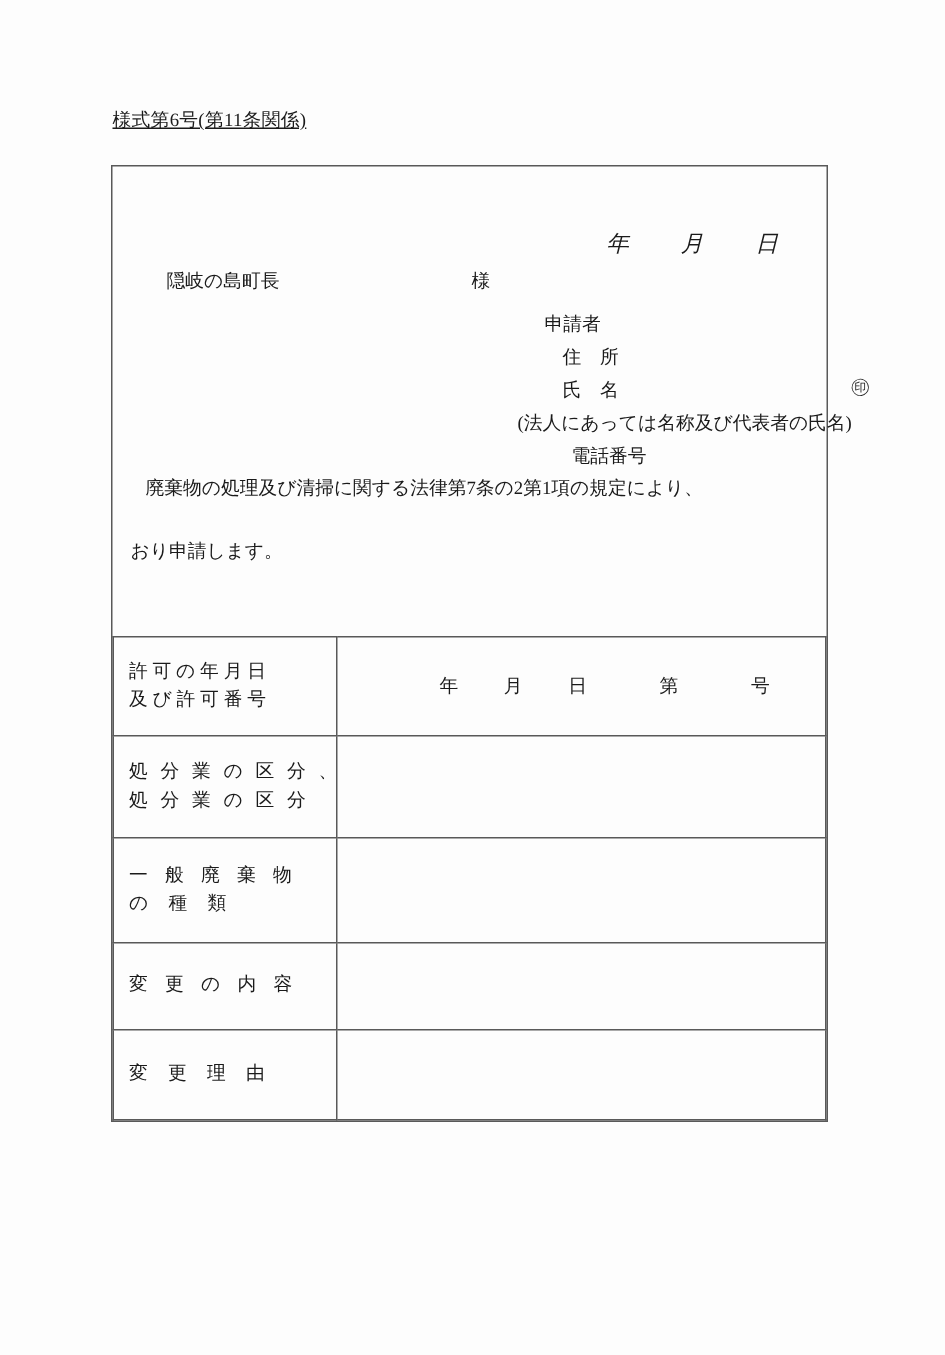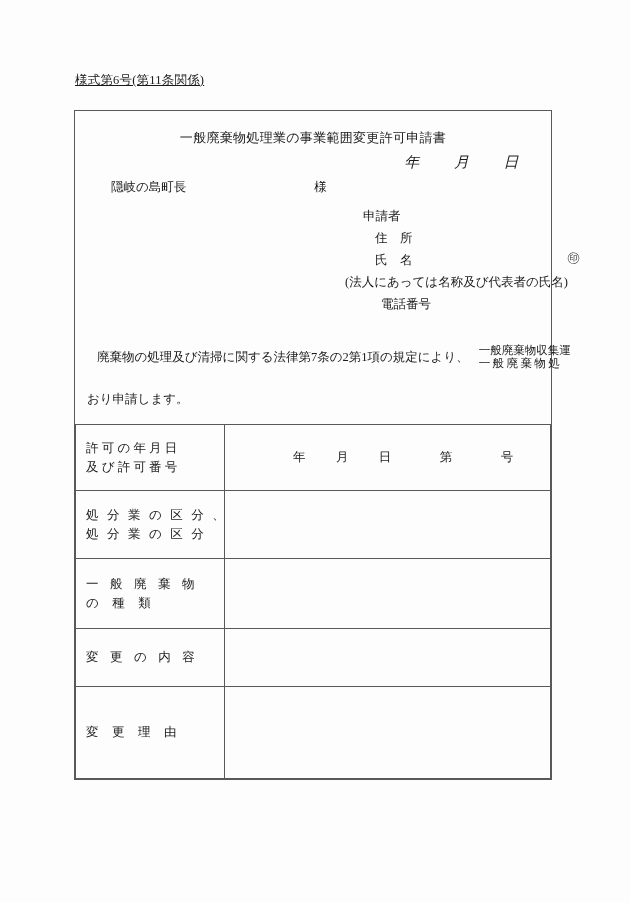--- a/index.html
+++ b/index.html
@@ -107,21 +107,21 @@
   
   .body-text {
     position: absolute;
     left: 12px;
     right: 10px;
     top: 195px;
     font-size: 12.5px;
     line-height: 38px;
   }
   .para-line { white-space: nowrap; }
-  .para-line.l1 { text-indent: 10px; margin-top: 32px; }
+  .para-line.l1 { text-indent: 10px; }
 
   .stack {
     display: inline-block;
     vertical-align: middle;
     font-size: 11.5px;
     line-height: 13px;
     text-align: left;
     position: relative;
     top: -1px;
   }
@@ -148,53 +148,53 @@
     padding: 6px 10px;
   }
   .tbl td.value {
     padding: 24px 12px;
   }
   .lbl-line {
     display: block;
     letter-spacing: 3.2px;
     white-space: nowrap;
     line-height: 19px;
+    font-family: Liberation Mono, monospace;
   }
   .lbl-sparse { letter-spacing: 8.5px; }
   .lbl-sparse2 { letter-spacing: 11.5px; }
   .lbl-sparse3 { letter-spacing: 13.5px; }
 
   .val-inline {
     letter-spacing: 0.4px;
     white-space: nowrap;
     display: block;
     padding-left: 56px;
   }
   .val-inline .g1 { display: inline-block; width: 30px; }
   .val-inline .g2 { display: inline-block; width: 48px; }
   .val-inline .g3 { display: inline-block; width: 48px; }
 
   .r1 { height: 66px; }
   .r2 { height: 68px; }
   .r3 { height: 70px; }
   .r4 { height: 58px; }
-  .r5 { height: 92px; }
+  .r5 { height: 60px; }
 </style>
 </head>
 <body>
 
 <div class="page">
 
   <div class="form-no">様式第6号(第11条関係)</div>
 
   <div class="frame">
 
     <div class="upper">
 
-      <div class="doc-title">一般廃棄物処理業の事業範囲変更許可申請書</div>
 
       <div class="date-line">
         <span>年</span>
         <span class="gap"></span>
         <span>月</span>
         <span class="gap"></span>
         <span>日</span>
       </div>
 
       <div class="addressee">
@@ -214,21 +214,21 @@
         </div>
         <div class="ap-row ap-indent-3">
           <span>(法人にあっては名称及び代表者の氏名)</span>
         </div>
         <div class="ap-row ap-indent-4">
           <span>電話番号</span>
         </div>
       </div>
 
       <div class="body-text">
-        <div class="para-line l1"><span>廃棄物の処理及び清掃に関する法律第7条の2第1項の規定により、</span><span class="stack wide"><span class="top">一般廃棄物収集運</span><span class="bot">一般廃棄物処</span></span></div>
+        <div class="para-line l1"><span>廃棄物の処理及び清掃に関する法律第7条の2第1項の規定により、</span></div>
         <div class="para-line l3"><span>おり申請します。</span></div>
       </div>
 
     </div>
 
     <table class="tbl">
       <tbody>
         <tr class="r1">
           <td class="label">
             <span class="lbl-line">許可の年月日</span>

